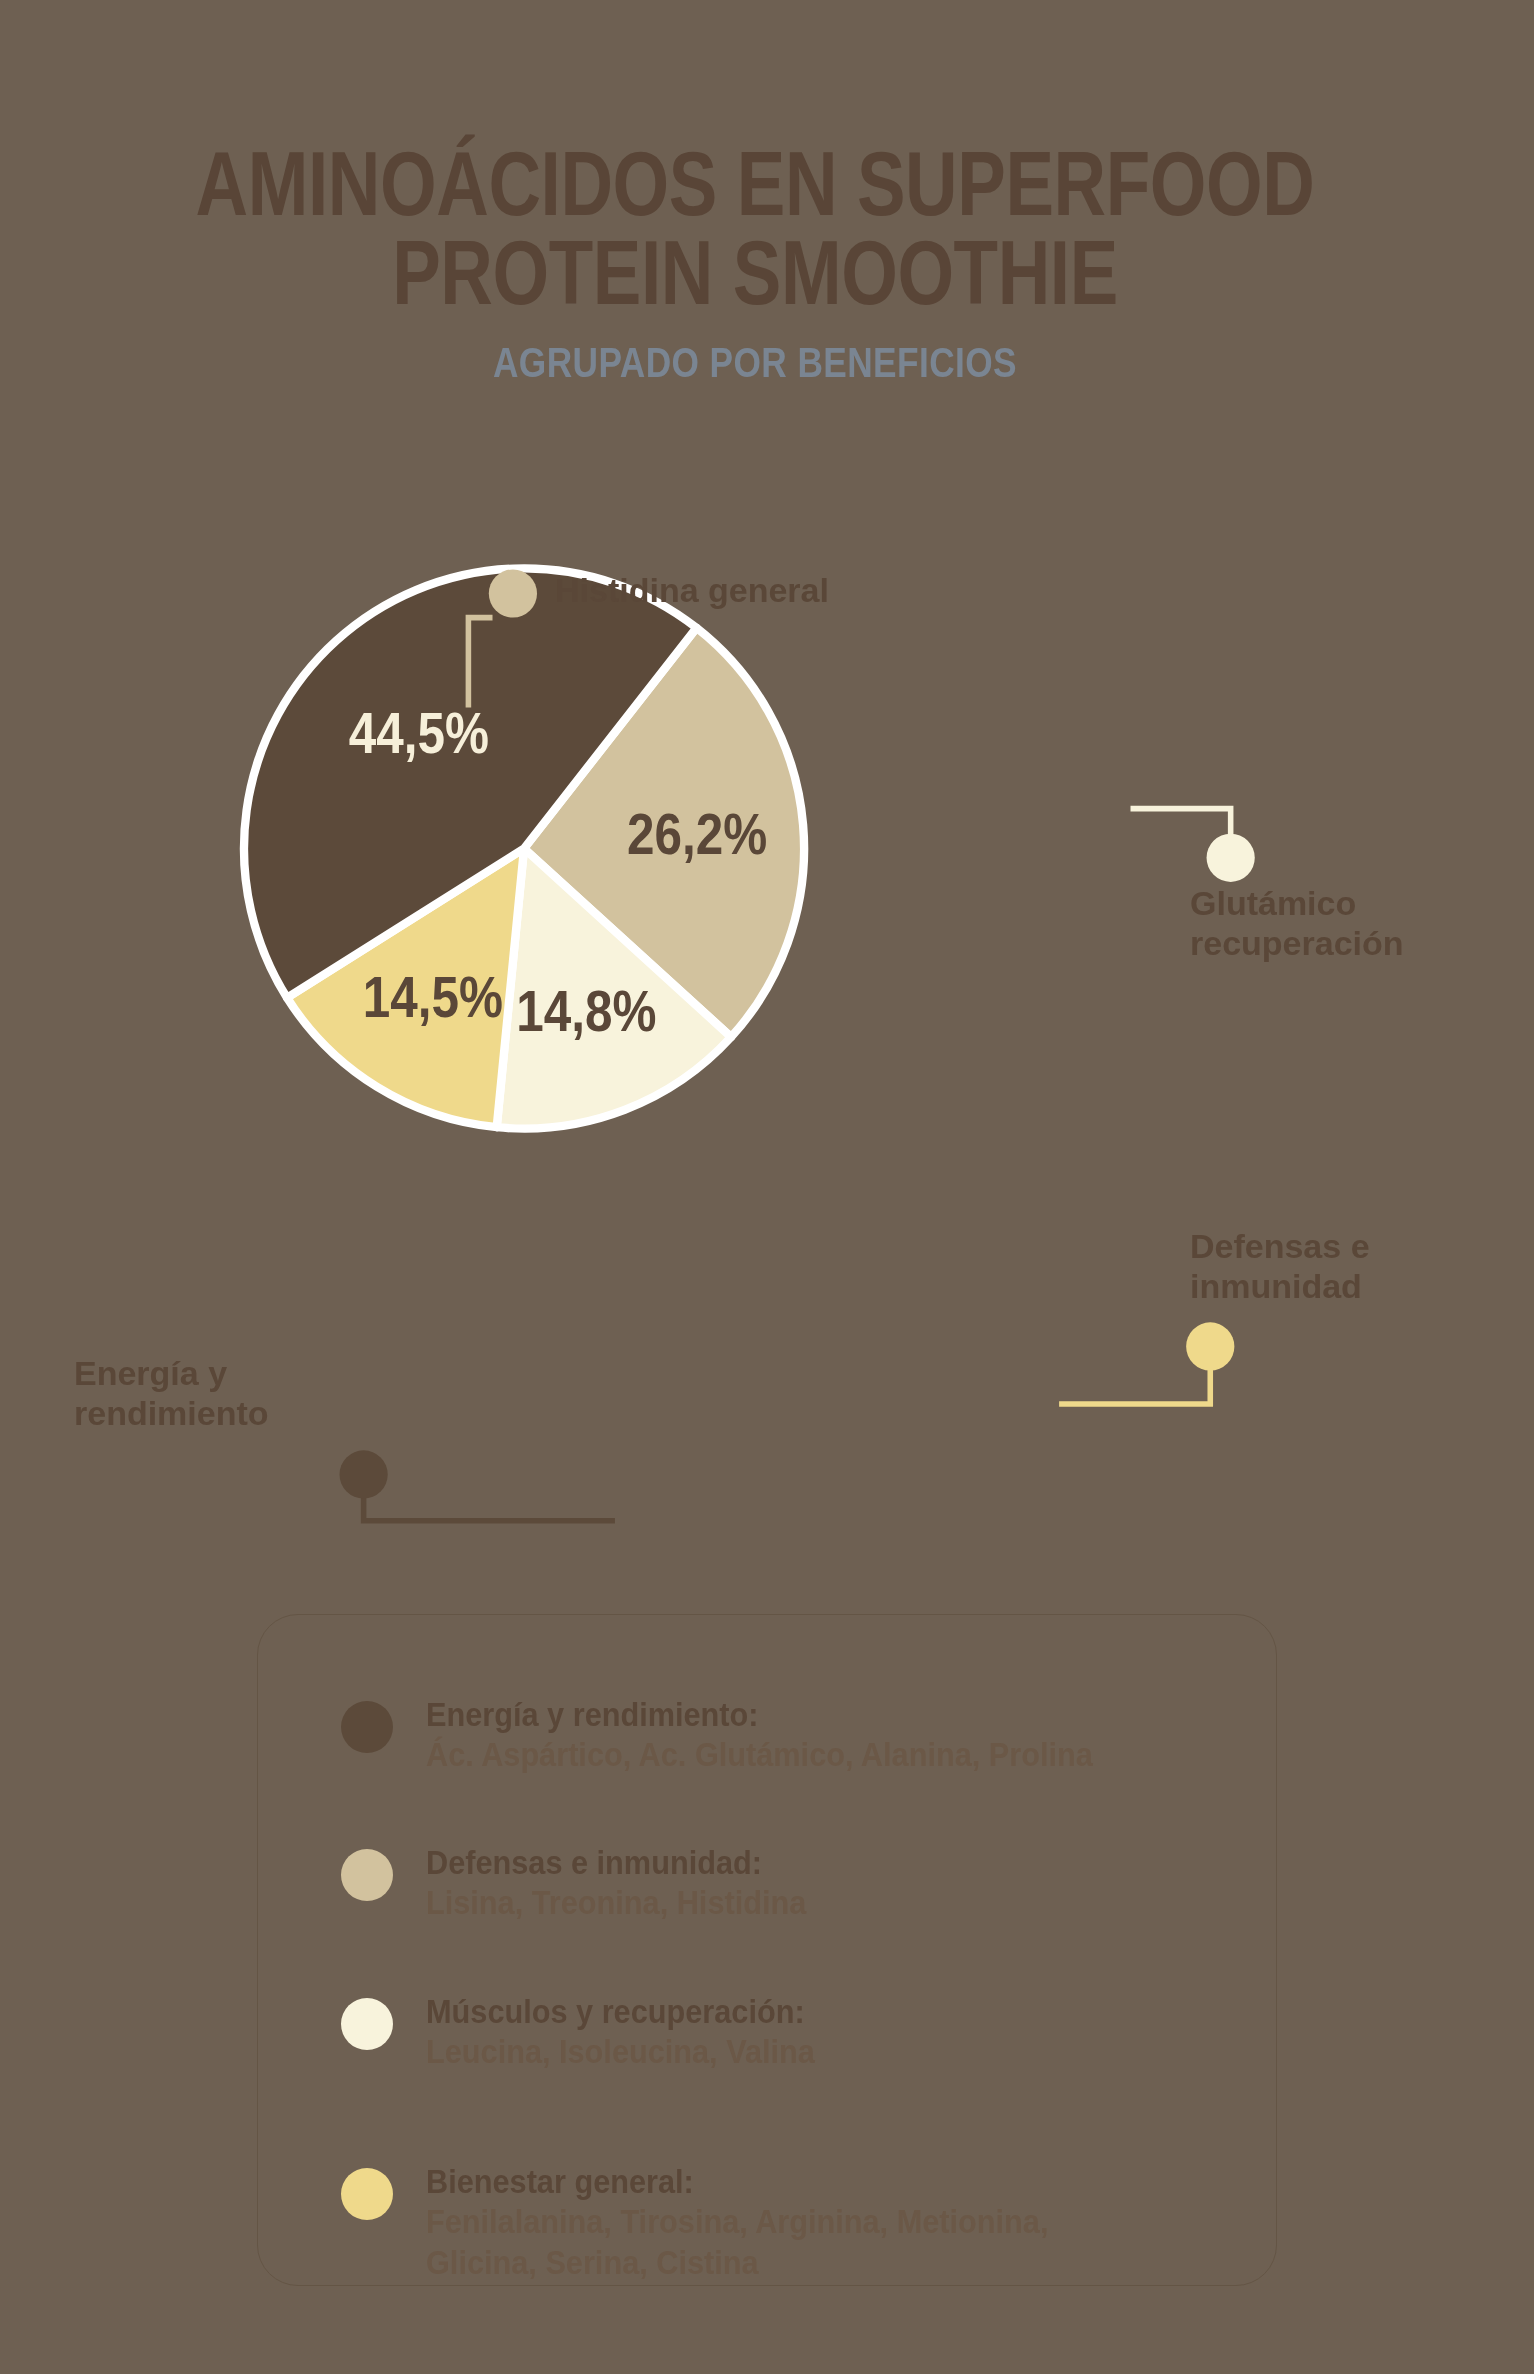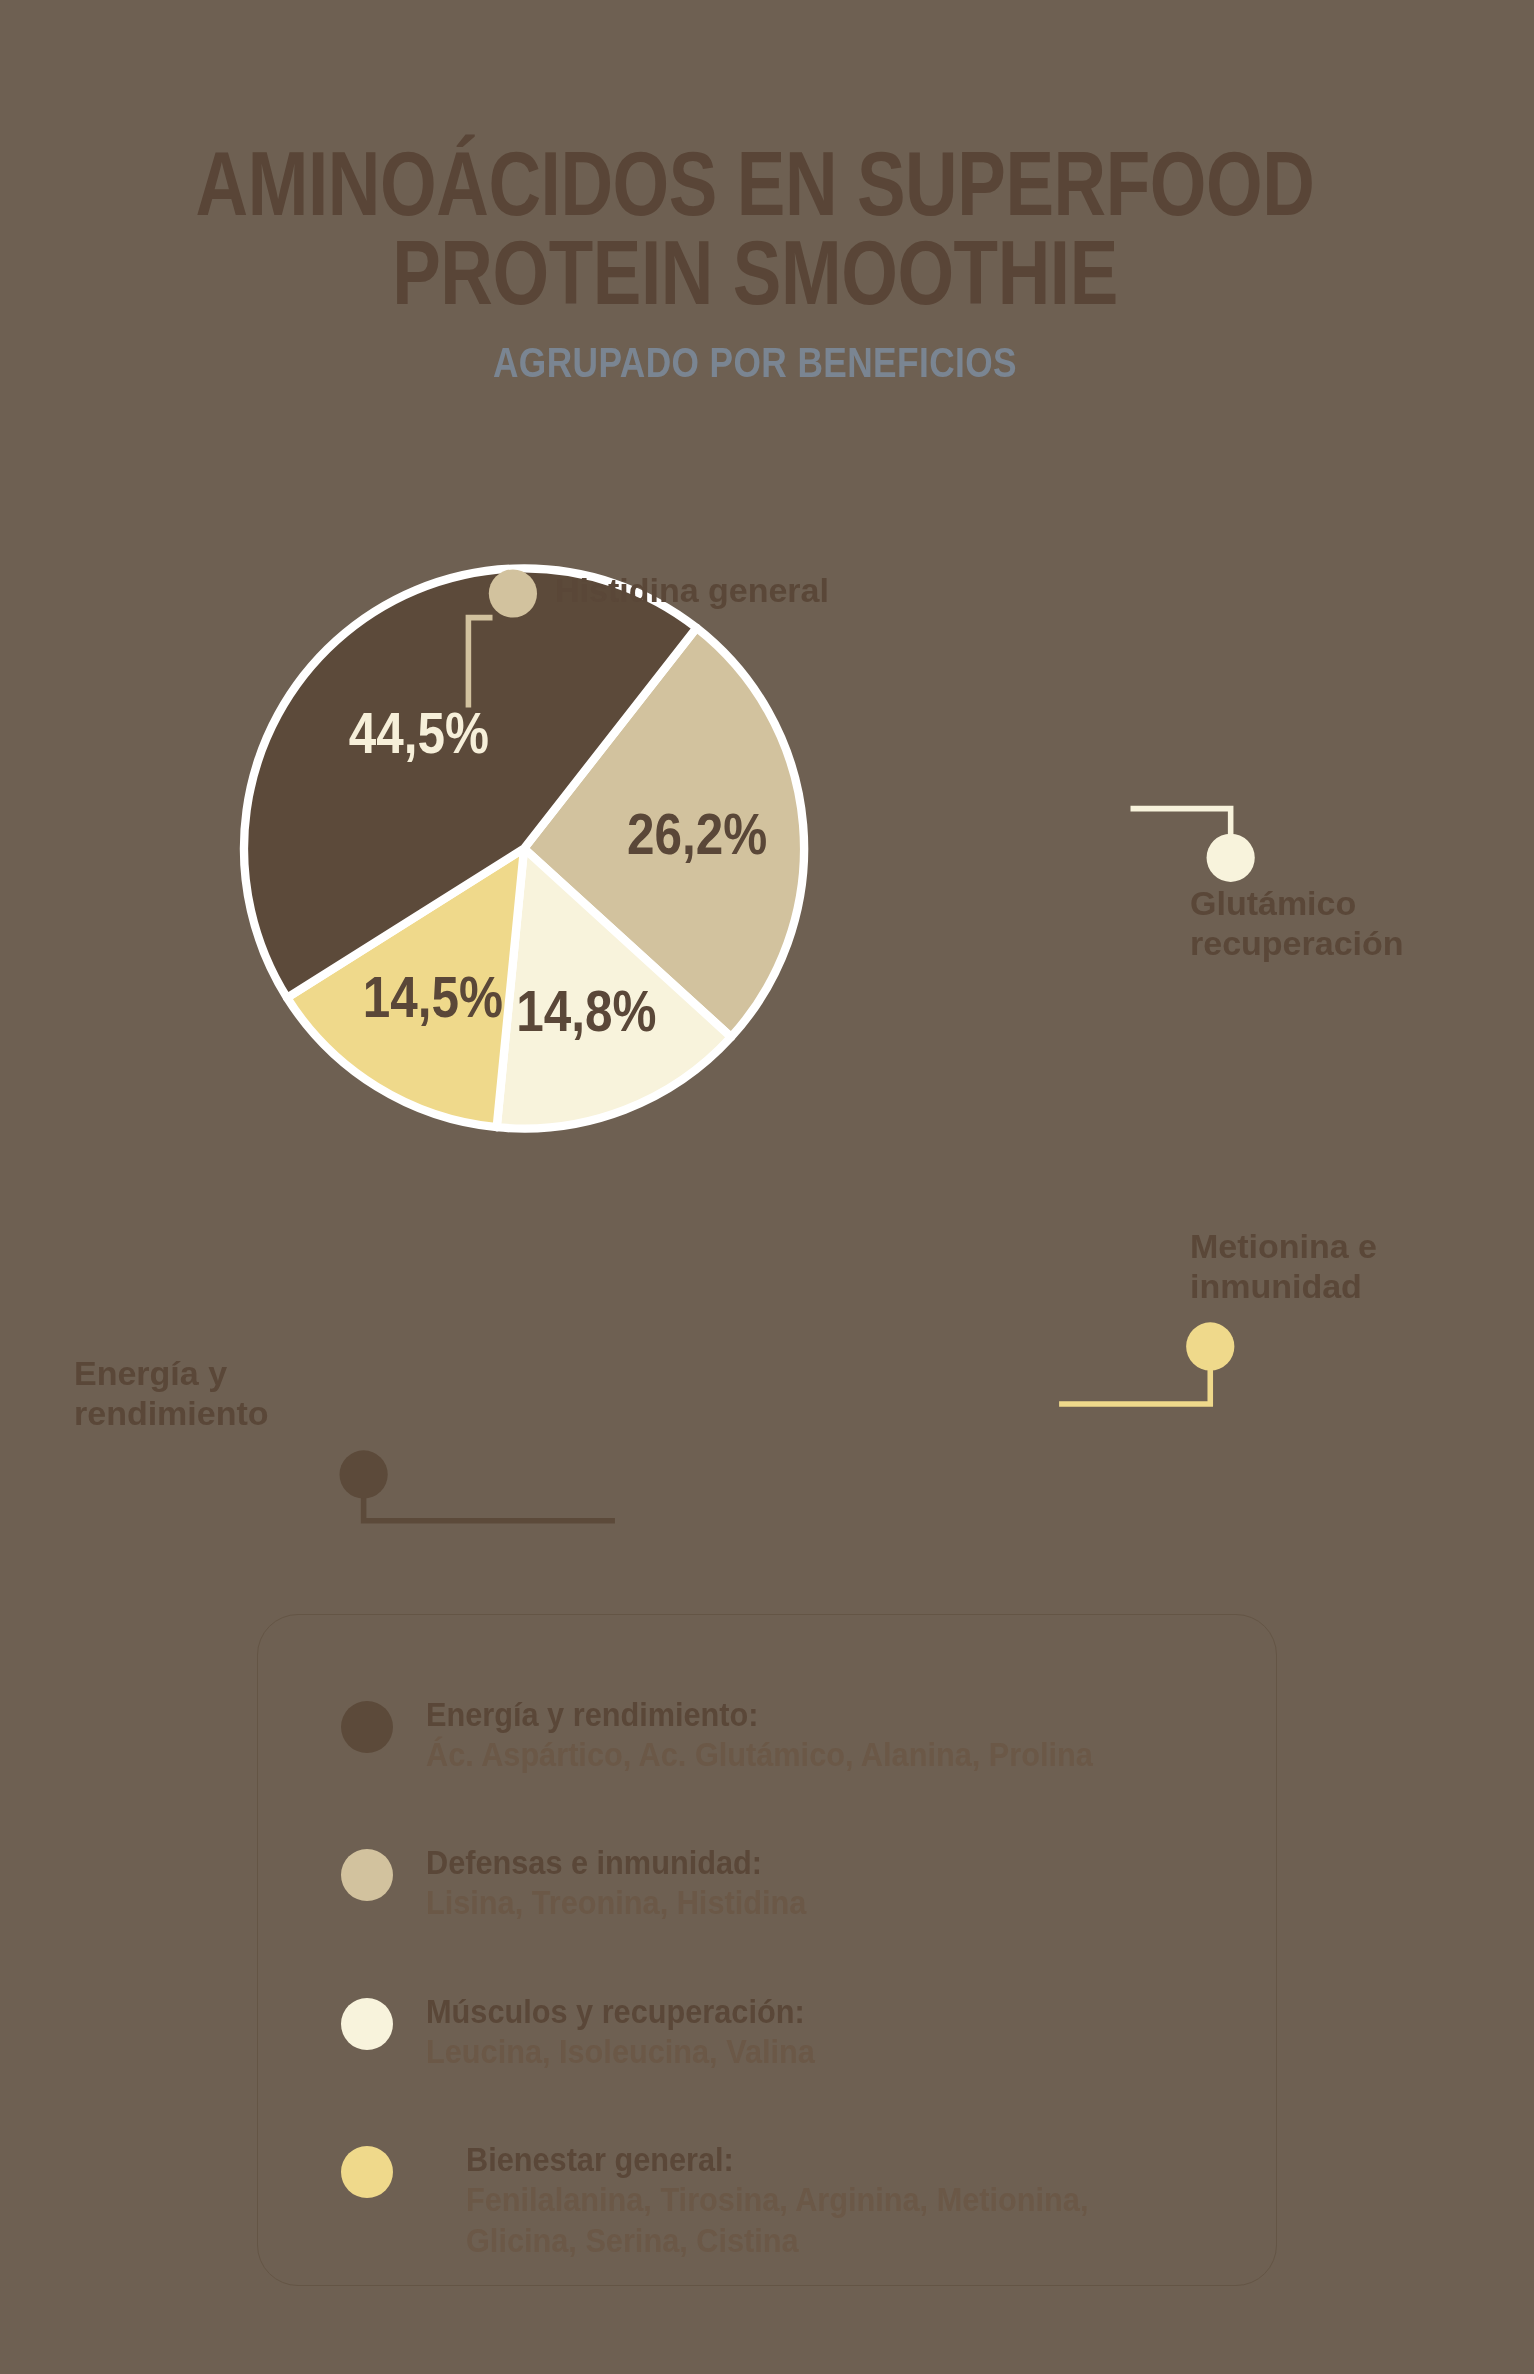--- a/index.html
+++ b/index.html
@@ -90,21 +90,21 @@
     box-sizing: border-box;
   }
   .legend-item {
     position: absolute;
     display: flex;
     align-items: flex-start;
   }
   #legend-item-0 { left: 83px;  top: 80px;  }
   #legend-item-1 { left: 83px;  top: 228px; }
   #legend-item-2 { left: 83px;  top: 377px; }
-  #legend-item-3 { left: 83px;  top: 525px; gap: 40px; }
+  #legend-item-3 { left: 83px;  top: 547px; }
 
   .legend-dot {
     width: 52px;
     height: 52px;
     border-radius: 50%;
     flex: 0 0 52px;
     margin-top: 5.6px;
   }
   .legend-text {
     margin-left: 33px;
@@ -160,21 +160,21 @@
         <circle cx="553" cy="640" r="26" fill="#d2c29e"></circle>
         <circle cx="1327" cy="925" r="26" fill="#f8f3dc"></circle>
         <circle cx="1305" cy="1452" r="26" fill="#efd98b"></circle>
         <circle cx="392" cy="1590" r="26" fill="#5c4a3a"></circle>
       </g>
   </svg>
 
   <div class="callout-label" id="callout-bienestar-label">Histidina general</div>
   <div class="callout-label" id="callout-musculos-label">Glutámico
 recuperación</div>
-  <div class="callout-label" id="callout-defensas-label">Metionina e
+  <div class="callout-label" id="callout-defensas-label">Defensas e
 inmunidad</div>
   <div class="callout-label" id="callout-energia-label">Energía y
 rendimiento</div>
 </div>
 
 <div id="legend-box">
 
   <div class="legend-item" id="legend-item-1">
     <div class="legend-dot" style="background: rgb(210, 194, 158);"></div>
     <div class="legend-text">

